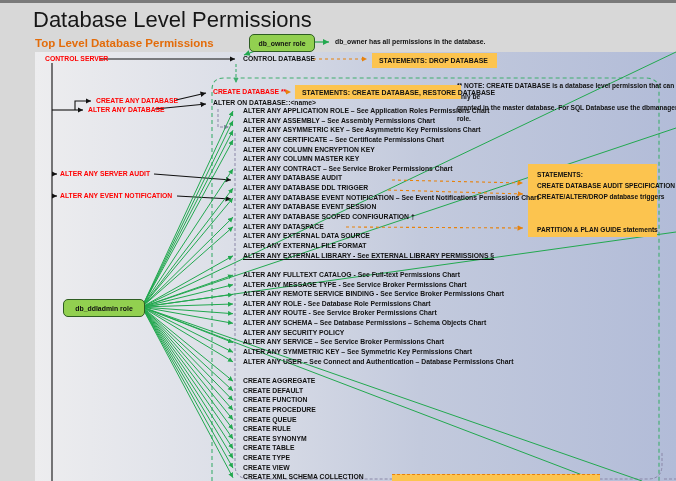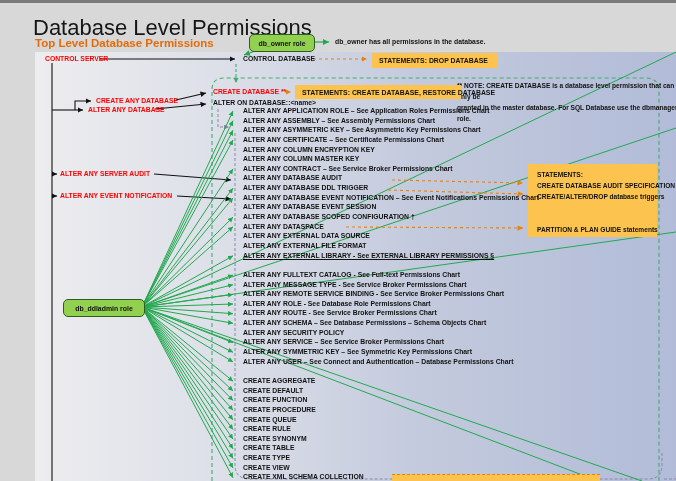--- a/index.html
+++ b/index.html
@@ -11,21 +11,21 @@
   #topbar{position:absolute;left:0;top:0;width:676px;height:3px;background:#7a7a7a;}
   #panel{
     position:absolute;left:35px;top:52px;width:641px;height:429px;
     background:linear-gradient(90deg,#ededef 0%,#dcdfe8 30%,#c3cadd 60%,#b2bcd8 100%);
   }
   #overlay{position:absolute;left:0;top:0;width:676px;height:481px;z-index:1;}
   .txt{position:absolute;z-index:2;font-weight:bold;font-size:6.8px;line-height:8px;white-space:nowrap;color:#111;}
   .red{color:#ff0000;}
   .blue{color:#00b0f0;}
   .und{text-decoration:underline;}
-  #page-title{position:absolute;left:33px;top:7px;z-index:2;font-size:22px;color:#161616;white-space:nowrap;font-weight:normal;margin-top:8px;}
+  #page-title{position:absolute;left:33px;top:7px;z-index:2;font-size:22px;color:#161616;white-space:nowrap;font-weight:normal;}
   #subtitle{position:absolute;left:35px;top:37px;z-index:2;font-size:11.5px;font-weight:bold;color:#e36c0a;white-space:nowrap;}
   .rolebox{
     position:absolute;z-index:3;background:#92d050;border:1.4px solid #2e5d22;border-radius:5px;
     font-size:6.9px;font-weight:bold;color:#111;display:flex;align-items:center;justify-content:center;white-space:nowrap;
   }
   .ybox{
     position:absolute;z-index:2;background:#fcc44f;
     font-size:6.9px;font-weight:bold;color:#111;display:flex;align-items:center;white-space:nowrap;padding-left:7px;box-sizing:border-box;
   }
   #stmt-right{

